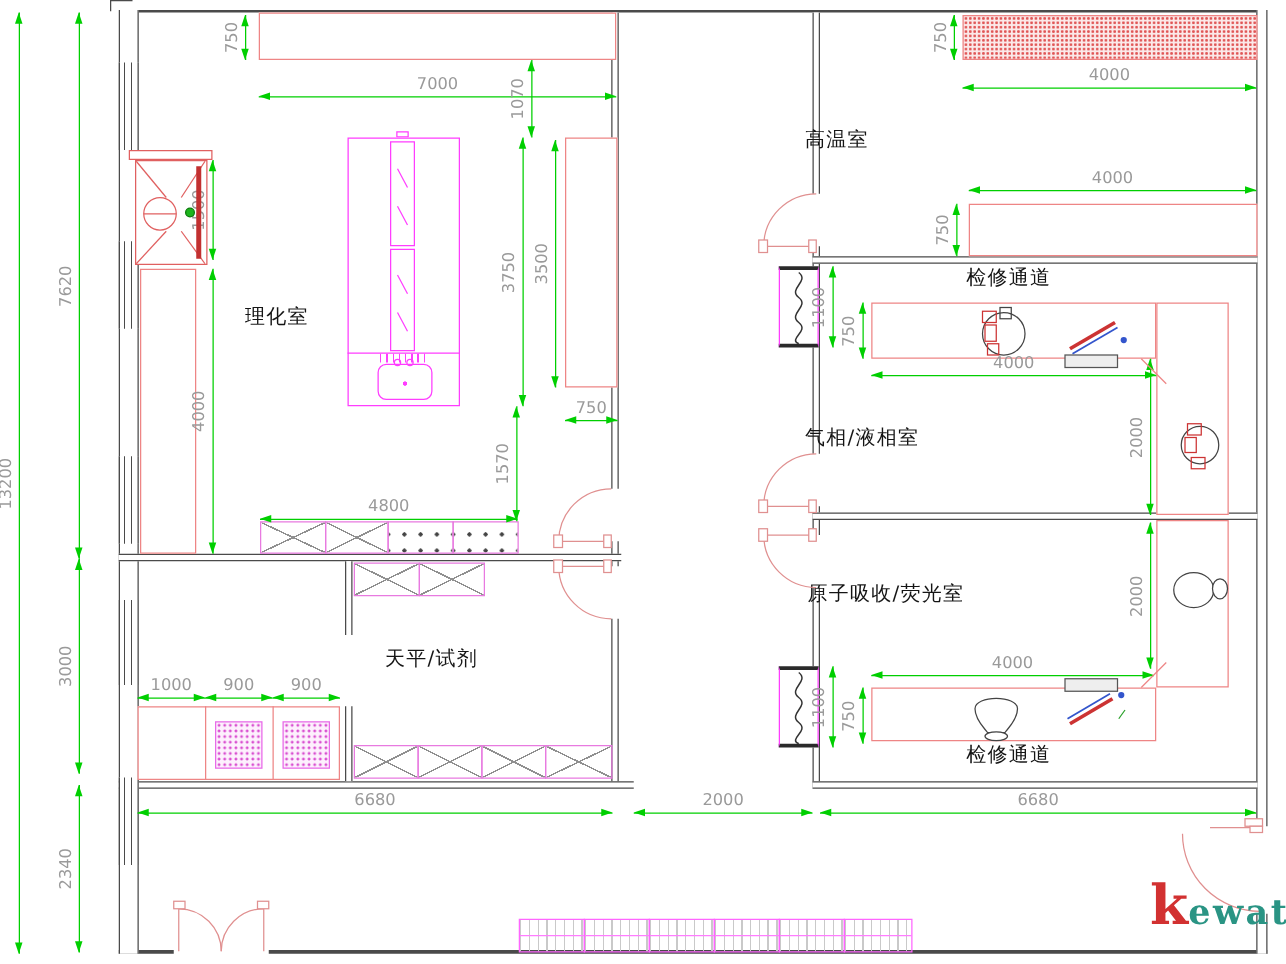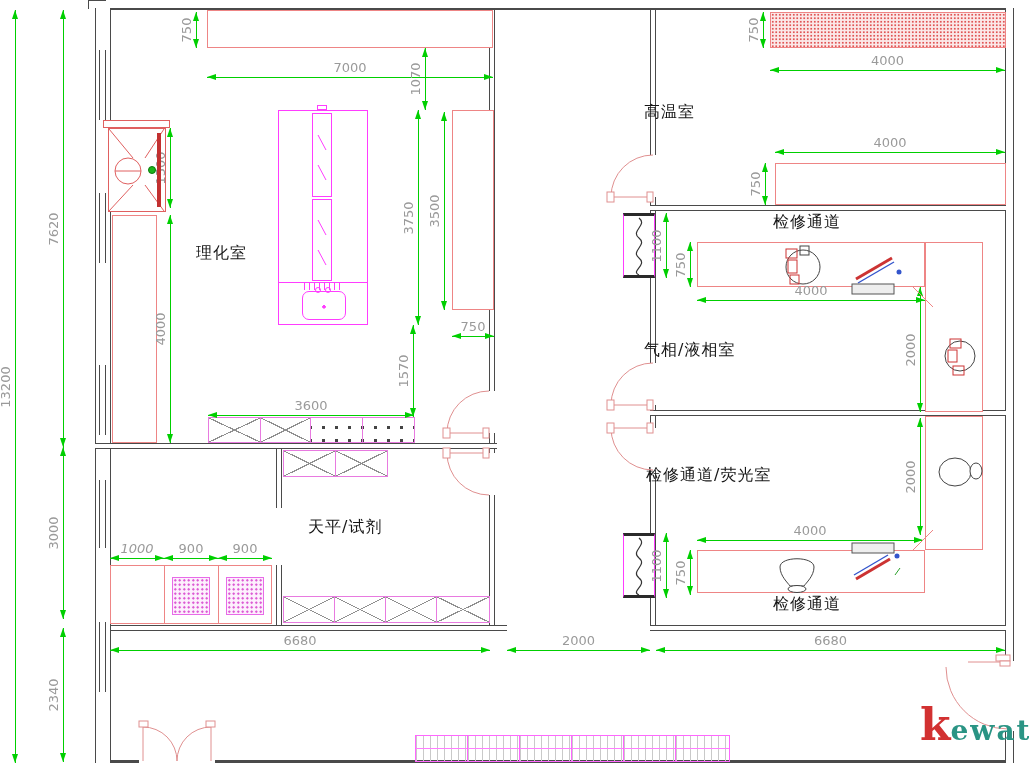--- a/index.html
+++ b/index.html
@@ -177,25 +177,25 @@
       <span class="arr arr-r" style="left: 485px; top: 333px;"></span>
       <div class="dimline" style="left: 452px; top: 336px; width: 42px; height: 1px;"></div>
       <div class="dimlabel" style="left: 473px; top: 319px; transform: translateX(-50%);">750</div>
       <span class="arr arr-u" style="left: 410px; top: 325px;"></span>
       <span class="arr arr-d" style="left: 410px; top: 408px;"></span>
       <div class="dimline" style="left: 413px; top: 325px; width: 1px; height: 92px;"></div>
       <div class="dimlabel" style="left: 403px; top: 371px; transform: translate(-50%, -50%) rotate(-90deg);">1570</div>
       <span class="arr arr-l" style="left: 208px; top: 412px;"></span>
       <span class="arr arr-r" style="left: 405px; top: 412px;"></span>
       <div class="dimline" style="left: 208px; top: 415px; width: 206px; height: 1px;"></div>
-      <div class="dimlabel" style="left: 311px; top: 398px; transform: translateX(-50%);">3600</div>
+      <div class="dimlabel" style="left: 311px; top: 398px; transform: translateX(-50%);">4800</div>
       <span class="arr arr-l" style="left: 110px; top: 555px;"></span>
       <span class="arr arr-r" style="left: 155px; top: 555px;"></span>
       <div class="dimline" style="left: 110px; top: 558px; width: 54px; height: 1px;"></div>
-      <div class="dimlabel" style="left: 137px; top: 541px; transform: translateX(-50%); font-style: italic;">1000</div>
+      <div class="dimlabel" style="left: 137px; top: 541px; transform: translateX(-50%);">1000</div>
       <span class="arr arr-l" style="left: 164px; top: 555px;"></span>
       <span class="arr arr-r" style="left: 209px; top: 555px;"></span>
       <div class="dimline" style="left: 164px; top: 558px; width: 54px; height: 1px;"></div>
       <div class="dimlabel" style="left: 191px; top: 541px; transform: translateX(-50%);">900</div>
       <span class="arr arr-l" style="left: 218px; top: 555px;"></span>
       <span class="arr arr-r" style="left: 263px; top: 555px;"></span>
       <div class="dimline" style="left: 218px; top: 558px; width: 54px; height: 1px;"></div>
       <div class="dimlabel" style="left: 245px; top: 541px; transform: translateX(-50%);">900</div>
       <span class="arr arr-l" style="left: 110px; top: 647px;"></span>
       <span class="arr arr-r" style="left: 481px; top: 647px;"></span>
@@ -257,21 +257,21 @@
       <span class="arr arr-d" style="left: 663px; top: 589px;"></span>
       <div class="dimline" style="left: 666px; top: 533px; width: 1px; height: 65px;"></div>
       <div class="dimlabel" style="left: 656px; top: 565.5px; transform: translate(-50%, -50%) rotate(-90deg);">1100</div>
     </div>
   <div id="rooms-layer">
       <div class="roomlabel" style="left: 196px; top: 243px;">理化室</div>
       <div class="roomlabel" style="left: 308px; top: 517px;">天平/试剂</div>
       <div class="roomlabel" style="left: 644px; top: 102px;">高温室</div>
       <div class="roomlabel" style="left: 773px; top: 212px;">检修通道</div>
       <div class="roomlabel" style="left: 644px; top: 340px;">气相/液相室</div>
-      <div class="roomlabel" style="left: 646px; top: 465px;">检修通道/荧光室</div>
+      <div class="roomlabel" style="left: 646px; top: 465px;">原子吸收/荧光室</div>
       <div class="roomlabel" style="left: 773px; top: 594px;">检修通道</div>
     </div>
 
   <svg width="1029" height="771" viewBox="0 0 1029 771">
 
     <g fill="#ffffff" stroke="none">
       <rect x="139" y="758" width="76" height="6"></rect>
       <rect x="1004" y="661" width="11" height="70"></rect>
     </g>
 

